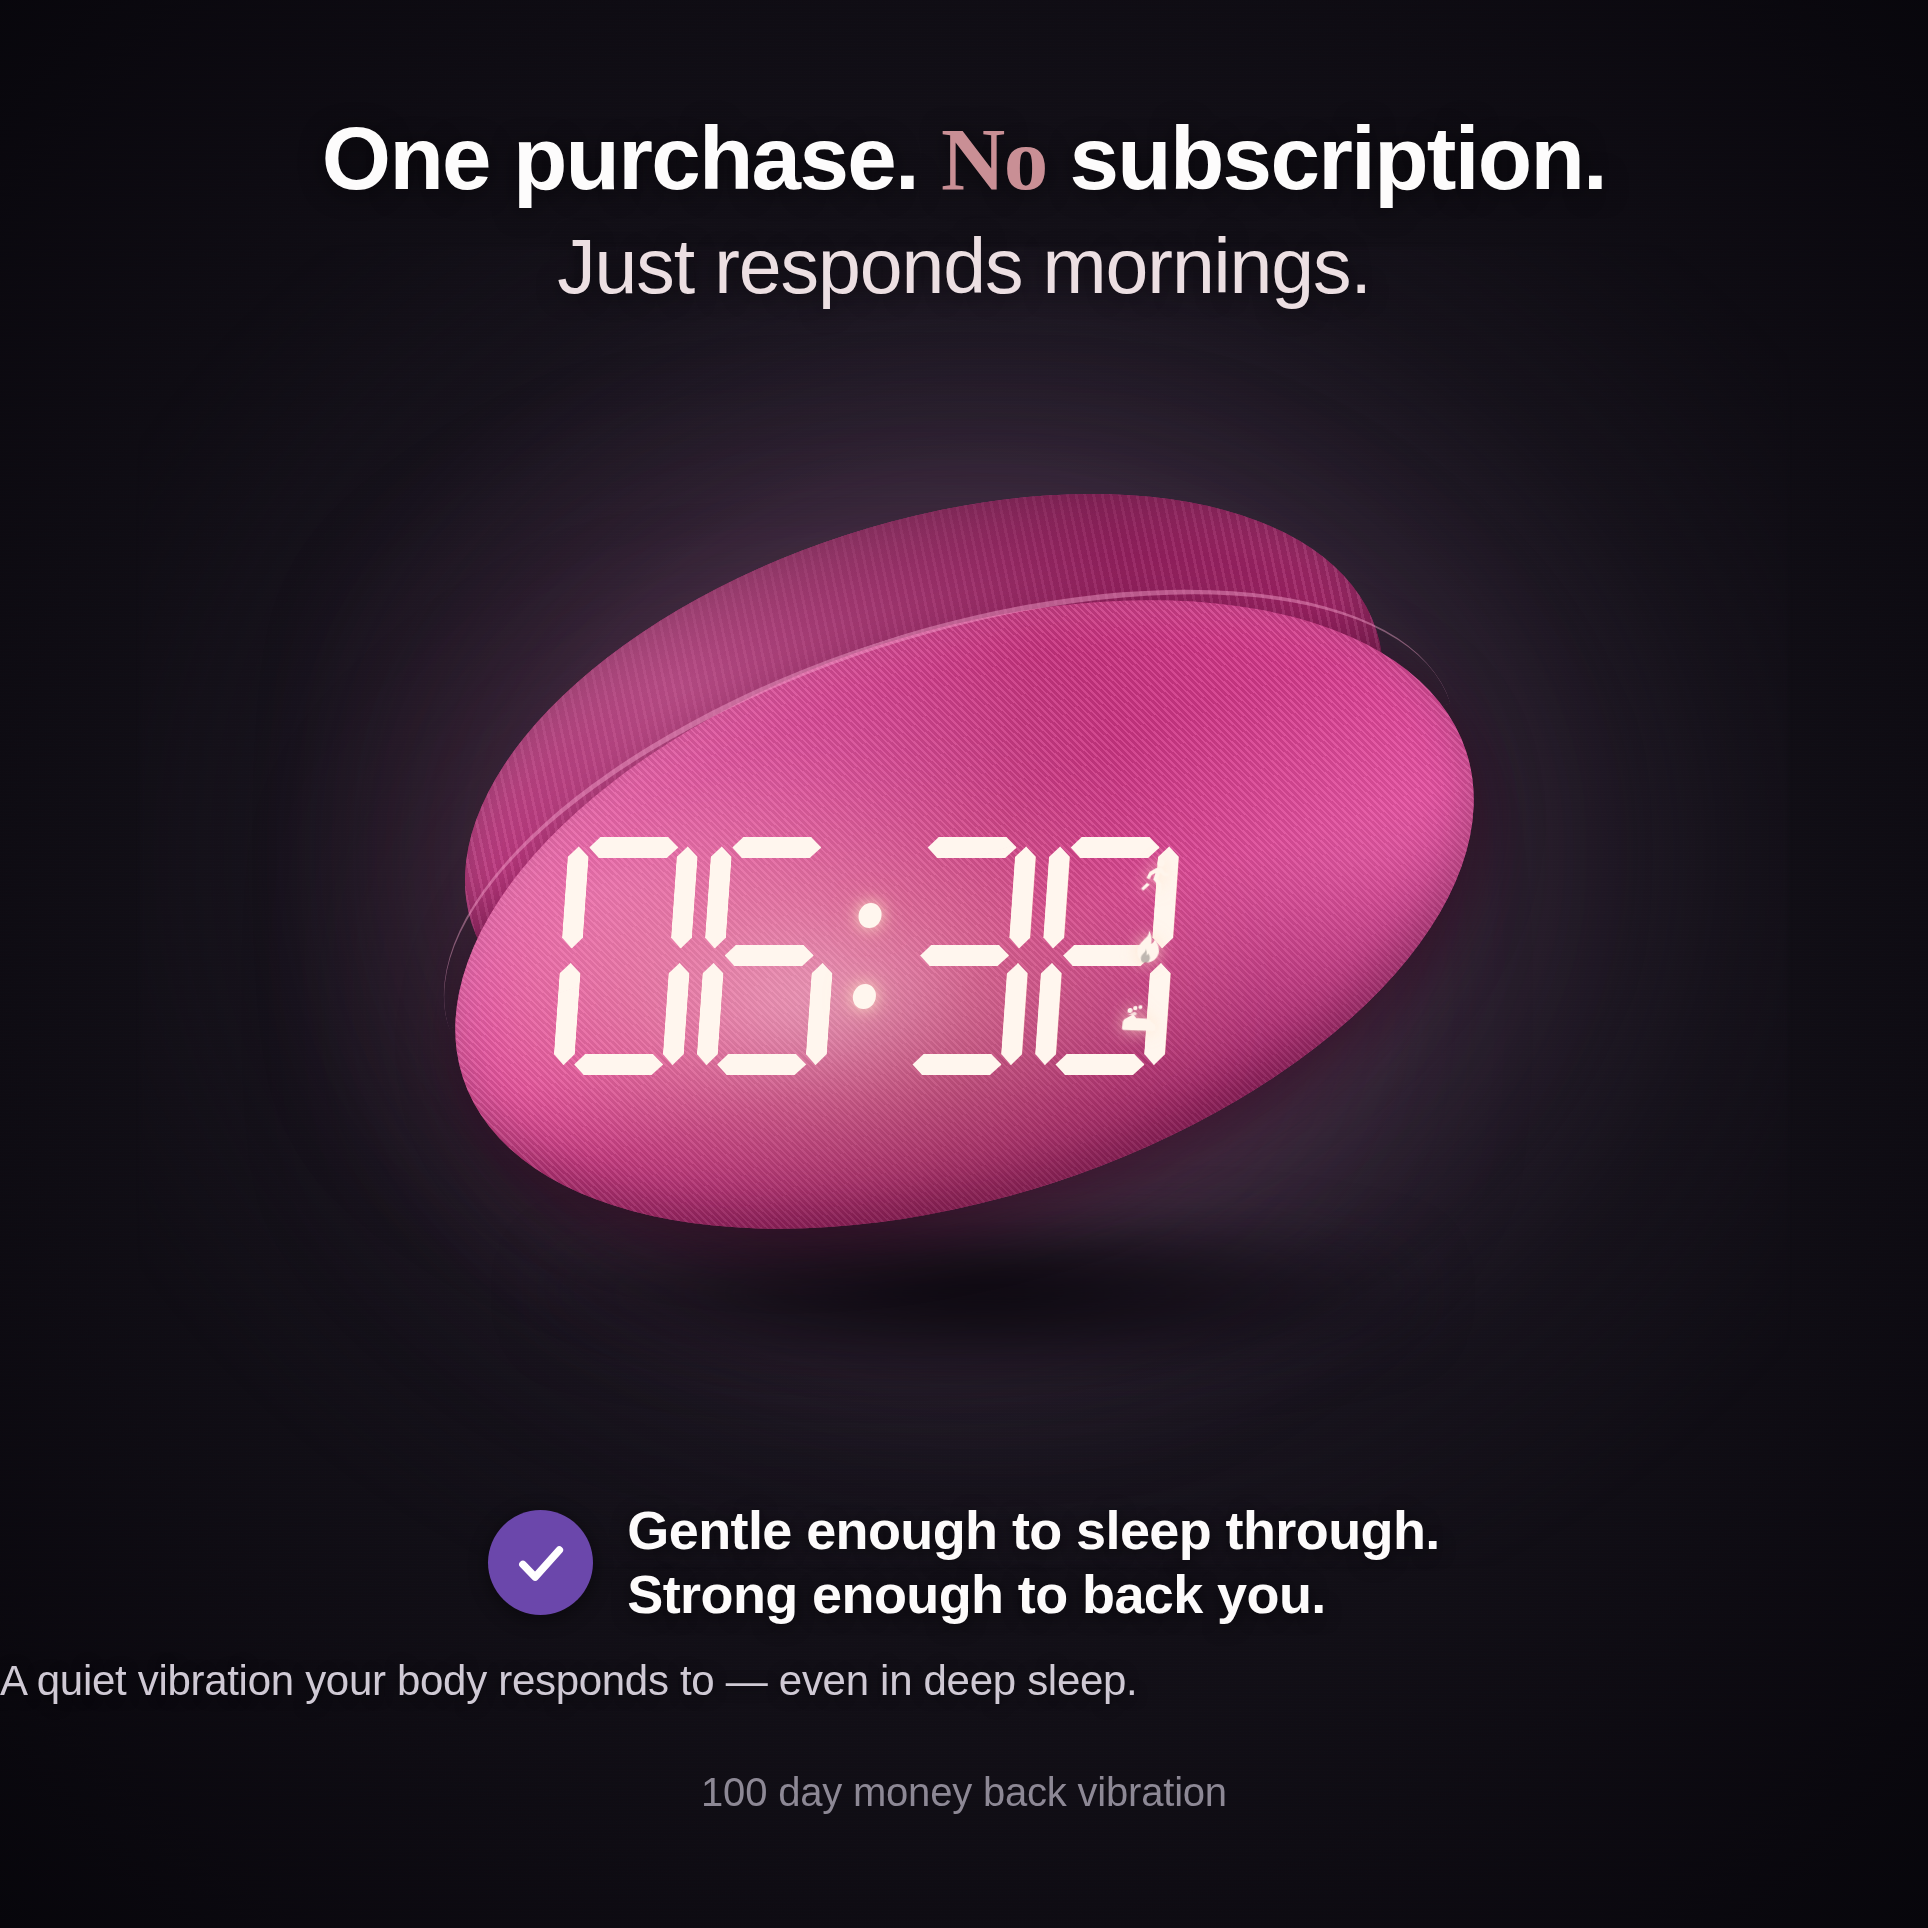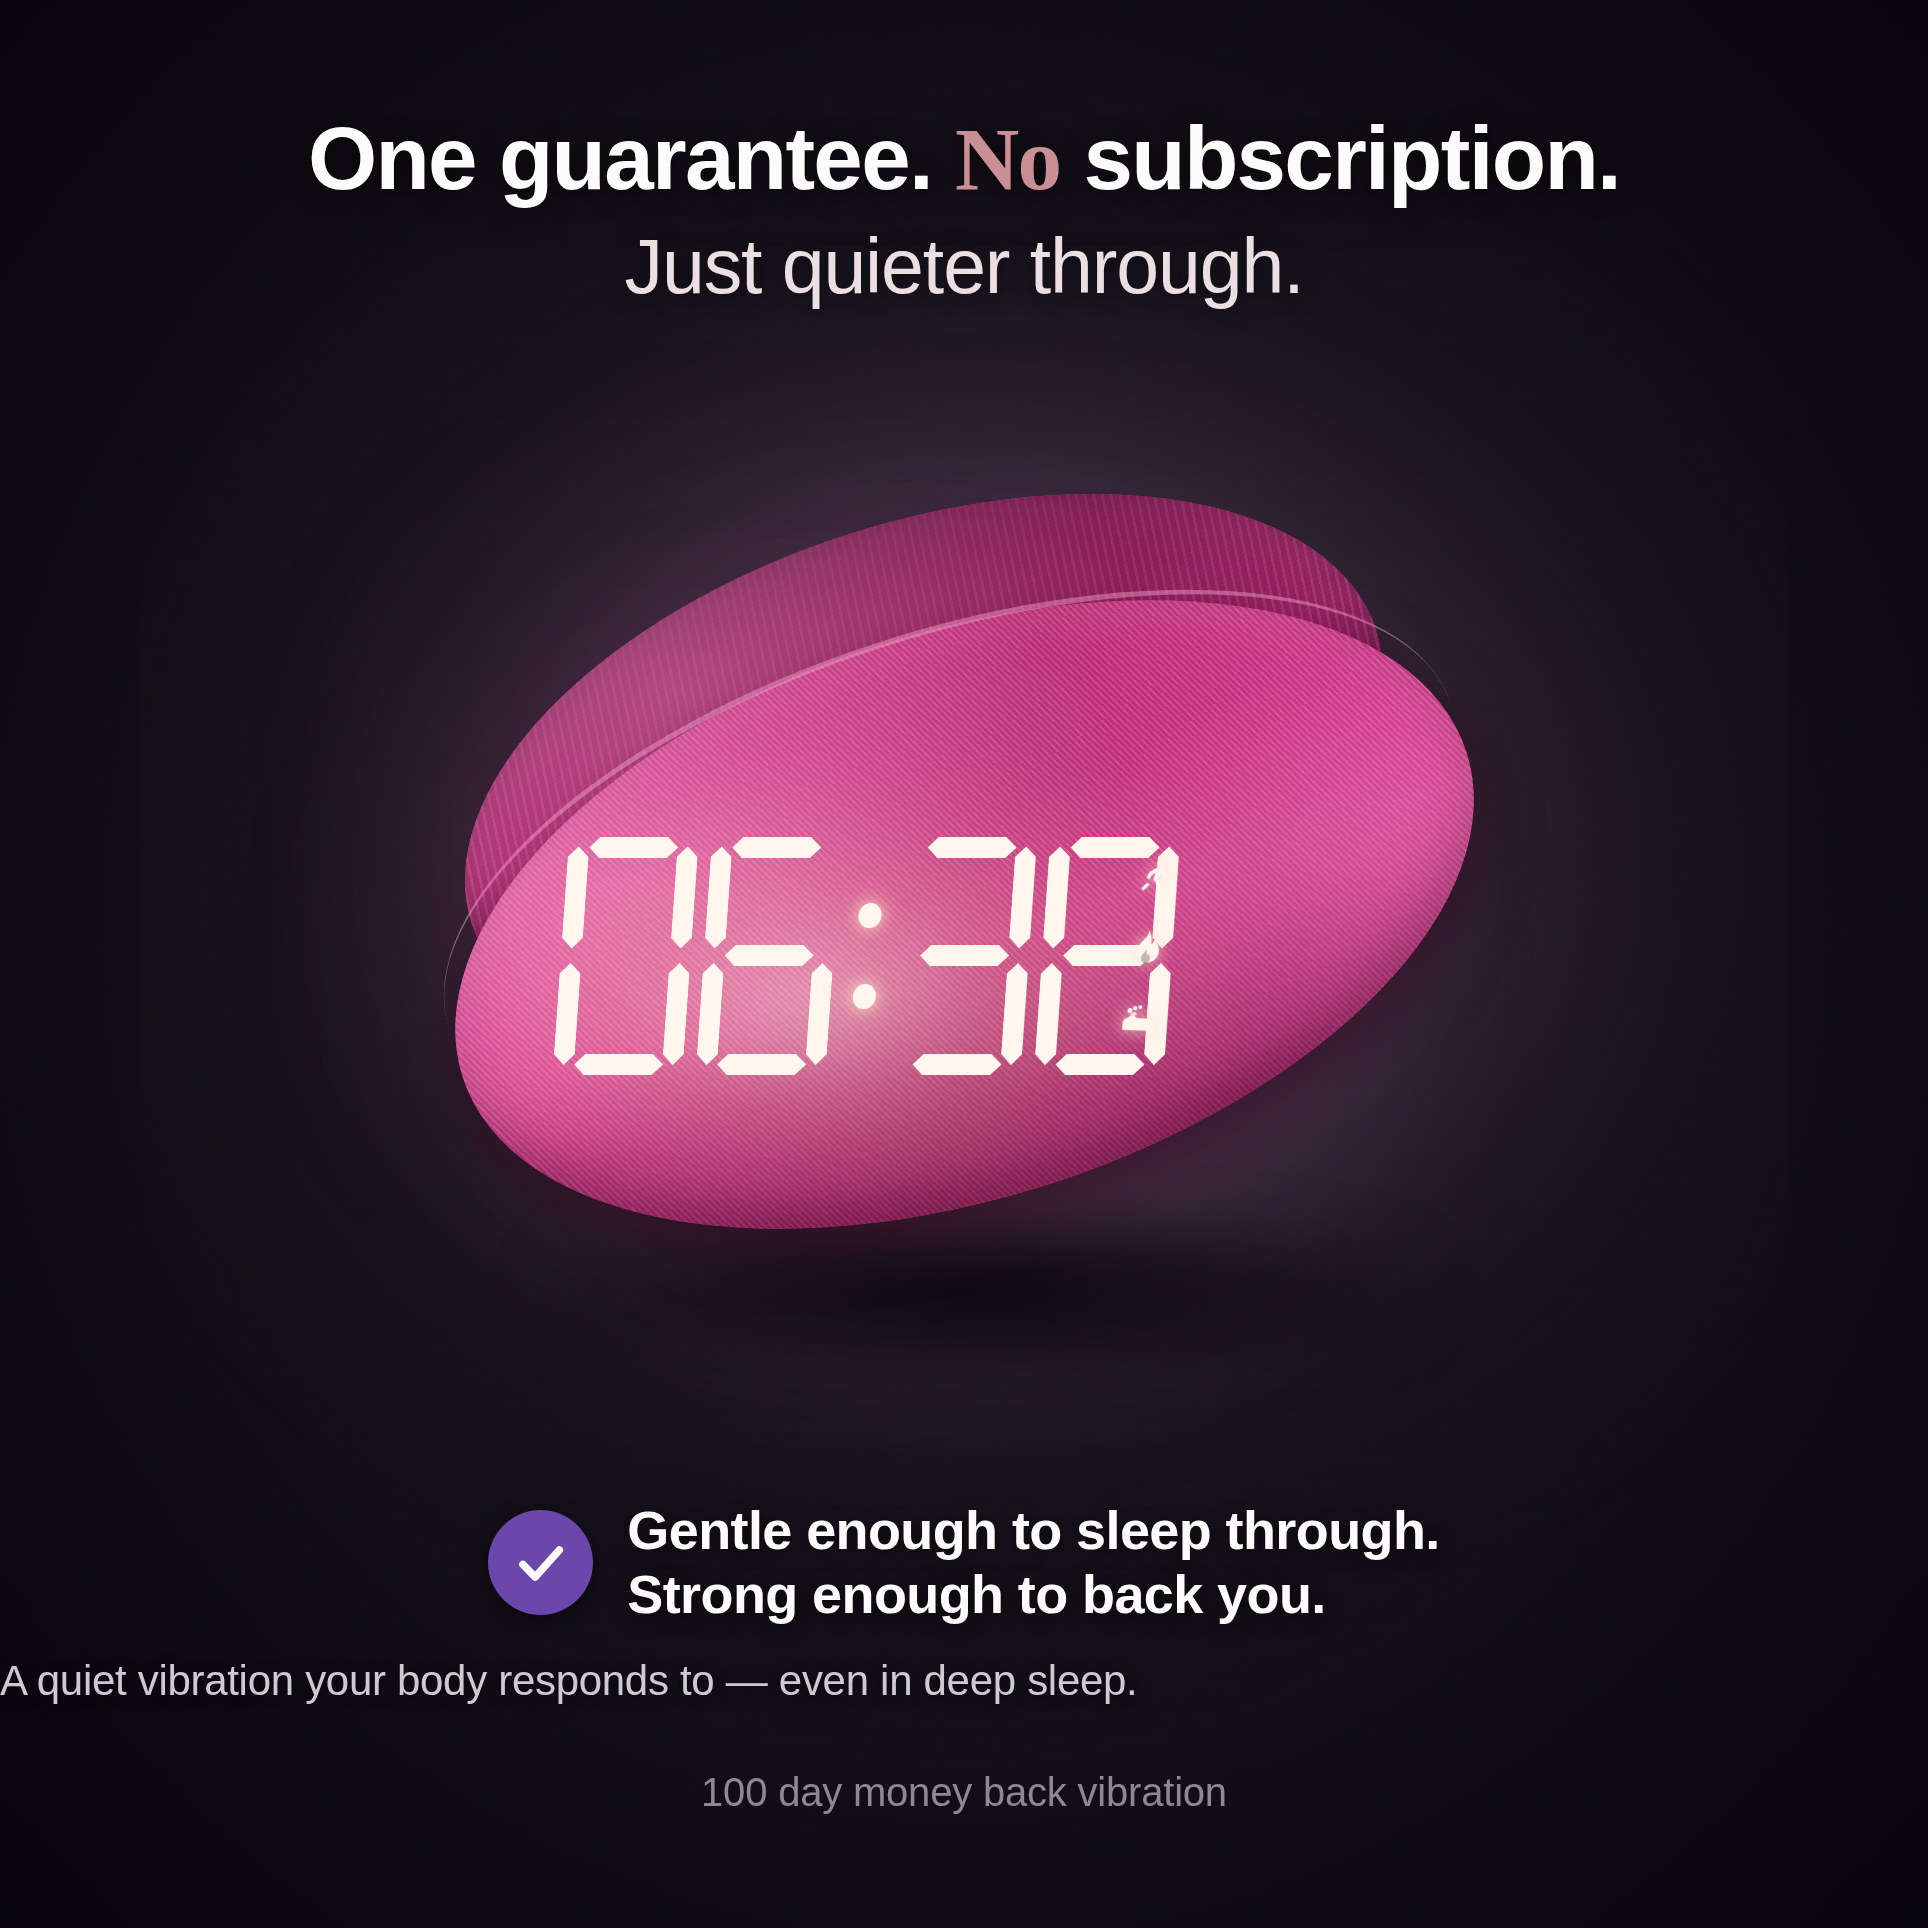--- a/index.html
+++ b/index.html
@@ -354,22 +354,22 @@
 <body>
 
 <div id="stage">
 
   <div class="bg-glow-main"></div>
   <div class="bg-glow-warm"></div>
   <div class="bg-noise"></div>
   <div class="bg-vignette"></div>
 
   <div id="headline-block">
-    <div id="headline"><span>One guarantee. </span><span class="accent">No</span><span> subscription.</span></div>
-    <div id="subheadline">Just quieter through.</div>
+    <div id="headline"><span>One purchase. </span><span class="accent">No</span><span> subscription.</span></div>
+    <div id="subheadline">Just responds mornings.</div>
   </div>
 
   <div id="product-area">
     <div id="product-halo"></div>
     <div id="ground-shadow"></div>
 
     <div id="band-wrap">
 
       <div id="band-back">
         <div class="ribs"></div>

